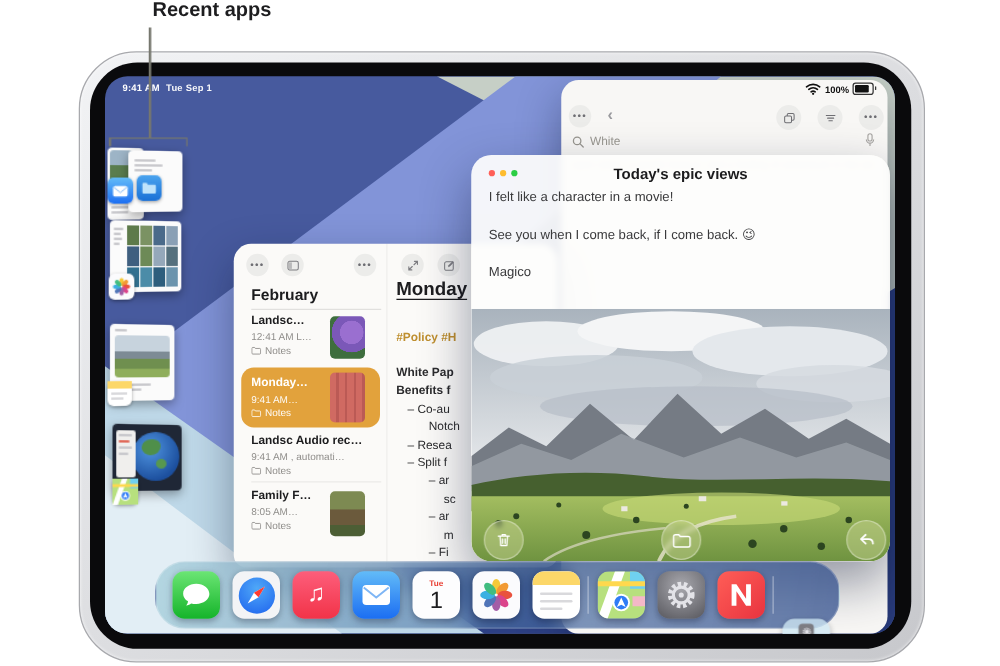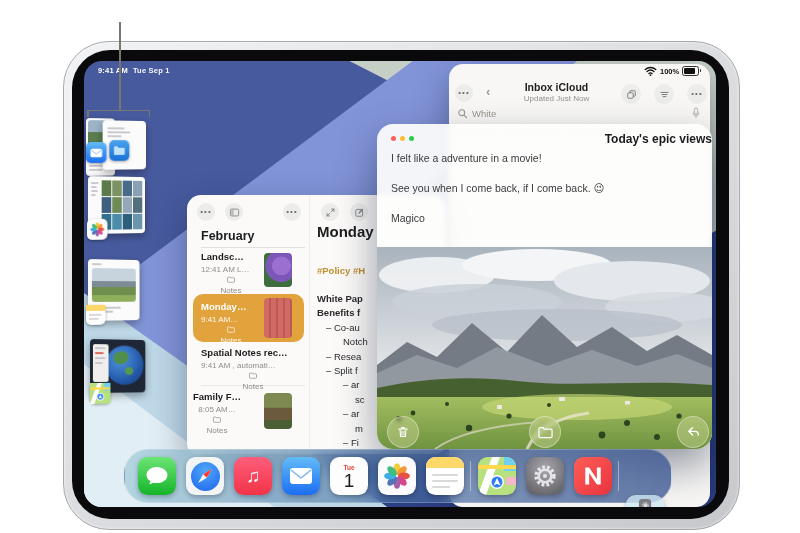--- a/index.html
+++ b/index.html
@@ -55,39 +55,39 @@
   .m-search{font-size:9.5px;color:#98968f;}
   .m-preview{font-size:8.5px;color:#dbd9d5;white-space:nowrap;overflow:hidden;}
 
   
   .notes-win{left:103px;top:134px;width:259px;height:259px;z-index:3;border-radius:14px 14px 10px 10px;}
   .nw-divider{left:122px;top:0;width:1px;height:100%;background:rgba(0,0,0,.05);}
   .april{left:14px;top:34px;font-size:12.5px;font-weight:700;color:#1c1c1e;}
   .hairline{background:rgba(0,0,0,.1);height:1px;}
   .li-title{font-size:9.5px;font-weight:700;color:#1c1c1e;white-space:nowrap;overflow:hidden;}
   .li-meta{font-size:8px;color:#8f8d8a;white-space:nowrap;overflow:hidden;margin-top:2.5px;}
-  .li-folder{font-size:8px;color:#8f8d8a;display:flex;align-items:center;gap:3px;margin-top:2.5px;flex-direction:column;}
+  .li-folder{font-size:8px;color:#8f8d8a;display:flex;align-items:center;gap:3px;margin-top:2.5px;}
   .li-thumb{position:absolute;border-radius:4px;width:28px;}
   .sel-card{left:6px;top:99px;width:111px;height:48px;border-radius:10px;background:#e2a23c;}
   .thumb-flower{background:radial-gradient(circle at 62% 38%,#9a6fd0 0 34%,#7b58b8 35% 58%,#3e6e3e 59%);}
   .thumb-building{background:repeating-linear-gradient(90deg,#d06a62 0 5px,#bb5a55 5px 7px),#c96560;}
   .thumb-family{background:linear-gradient(180deg,#7d8a52 0 40%,#6b5a3c 41% 75%,#4c5e35 76%);}
   .note-title{left:130px;top:28px;font-size:15px;font-weight:700;color:#1d1d1f;text-decoration:underline;text-underline-offset:3px;white-space:nowrap;width:120px;overflow:hidden;}
   .note-tags{left:130px;top:70px;font-size:9.5px;font-weight:600;color:#bf8f2f;white-space:nowrap;width:125px;overflow:hidden;}
   .note-body{left:130px;top:97px;width:128px;font-size:9.5px;color:#2b2b2d;line-height:14.4px;overflow:hidden;}
   .nb-l{white-space:nowrap;}
   .nb-b{font-weight:700;}
   .in1{padding-left:9px;} .in2{padding-left:26px;} .in3{padding-left:38px;}
 
   
   .qnote{left:293px;top:63px;width:335px;height:325px;z-index:5;border-radius:16px;
          background:rgba(253,253,252,.93);backdrop-filter:blur(2.5px);
          box-shadow:0 18px 40px rgba(10,20,50,.42);}
   .q-dot{position:absolute;top:12px;width:5px;height:5px;border-radius:50%;}
-  .q-title{left:0;right:0;top:8px;text-align:right;font-size:12px;font-weight:700;color:#1c1c1e;}
+  .q-title{left:0;right:0;top:8px;text-align:center;font-size:12px;font-weight:700;color:#1c1c1e;}
   .q-line{left:14px;width:300px;font-size:10.5px;color:#3a3a3c;white-space:nowrap;}
   .q-photo{left:0;top:123px;width:335px;height:202px;border-radius:0 0 16px 16px;overflow:hidden;}
   .q-tool{position:absolute;width:30px;height:30px;border-radius:50%;background:rgba(205,215,150,.45);
           border:1px solid rgba(255,255,255,.35);backdrop-filter:blur(2px);
           display:flex;align-items:center;justify-content:center;top:292px;}
 
   
   .dock{left:40px;top:388px;width:546px;height:52px;border-radius:24px;z-index:6;
         background:linear-gradient(100deg,rgba(150,198,212,.62),rgba(72,108,162,.66) 55%,rgba(44,74,138,.72));
         border:1px solid rgba(255,255,255,.22);backdrop-filter:blur(8px);}
@@ -109,20 +109,21 @@
   .ic-news{background:linear-gradient(135deg,#ff5e57,#e8333f);}
   .ic-safari{background:#f3f4f6;}
   .ic-applib{background:rgba(208,232,243,.78);position:relative;}
   .alib-mini{position:absolute;border-radius:3px;width:12px;height:12px;display:flex;align-items:center;justify-content:center;box-shadow:0 1px 2px rgba(0,0,0,.2);}
 </style>
 </head>
 <body>
 
 <div class="scene">
 
+  <div class="abs callout-label">Recent apps</div>
   <div class="abs callout-vline"></div>
   <div class="abs callout-bracket"></div>
 
   <div class="abs ipad">
    <div class="abs bezel">
     <div class="abs screen">
 
       <div class="abs wp wp-sage"></div>
       <div class="abs wp wp-peri"></div>
       <div class="abs wp wp-navy"></div>
@@ -244,24 +245,20 @@
                 <polygon points="19,21 22.5,28.5 19,26.8 15.5,28.5" fill="#fff"></polygon>
               </svg>
         </div>
       </div>
 
       <div class="abs window mail">
         <div class="circle-btn" style="left:6px;top:20px;">
               <span class="dots">•••</span>
             </div>
         <div class="abs" style="left:37px;top:20px;font-size:13px;color:#9a9a9e;font-weight:600;">‹</div>
-        <div class="abs" style="left:50px;top:17px;width:115px;text-align:center;">
-          <div class="m-title">Inbox iCloud</div>
-          <div class="m-sub">Updated Just Now</div>
-        </div>
         <div class="circle-btn" style="left:172px;top:20px;width:20px;height:20px;">
           <svg width="11" height="11" viewBox="0 0 16 16">
                 <rect x="5.5" y="2.5" width="8" height="8" rx="1.5" fill="none" stroke="#6e6e73" stroke-width="1.2"></rect>
                 <rect x="2.5" y="5.5" width="8" height="8" rx="1.5" fill="#ececea" stroke="#6e6e73" stroke-width="1.2"></rect>
               </svg>
         </div>
         <div class="circle-btn" style="left:205px;top:20px;width:20px;height:20px;">
           <svg width="11" height="11" viewBox="0 0 16 16">
                 <path d="M3 5h10M4.5 8h7M6 11h4" stroke="#6e6e73" stroke-width="1.3" stroke-linecap="round" fill="none"></path>
               </svg>
@@ -334,32 +331,32 @@
           <div class="li-folder" style="color:#fff;opacity:.95;">
                 <svg width="8" height="7" viewBox="0 0 16 13">
                   <path d="M1 3c0-1 .6-1.6 1.4-1.6h3l1.2 1.6h7c.8 0 1.4.6 1.4 1.5v6c0 .9-.6 1.5-1.4 1.5H2.4C1.6 12 1 11.4 1 10.5z" fill="none" stroke="#fff" stroke-width="1.4"></path>
                 </svg>
                 <span>Notes</span>
               </div>
         </div>
         <div class="abs li-thumb thumb-building" style="left:77px;top:103px;height:40px;z-index:1;"></div>
 
         <div class="abs" style="left:14px;top:152px;width:104px;">
-          <div class="li-title">Spatial Notes rec…</div>
+          <div class="li-title">Landsc Audio rec…</div>
           <div class="li-meta">9:41 AM , automati…</div>
           <div class="li-folder">
                 <svg width="8" height="7" viewBox="0 0 16 13">
                   <path d="M1 3c0-1 .6-1.6 1.4-1.6h3l1.2 1.6h7c.8 0 1.4.6 1.4 1.5v6c0 .9-.6 1.5-1.4 1.5H2.4C1.6 12 1 11.4 1 10.5z" fill="none" stroke="#8f8d8a" stroke-width="1.4"></path>
                 </svg>
                 <span>Notes</span>
               </div>
         </div>
         <div class="abs hairline" style="left:14px;top:190px;width:104px;opacity:.6;"></div>
 
-        <div class="abs" style="left:0;top:196px;width:60px;text-align:center;">
+        <div class="abs" style="left:14px;top:196px;width:60px;">
           <div class="li-title">Family F…</div>
           <div class="li-meta">8:05 AM…</div>
           <div class="li-folder">
                 <svg width="8" height="7" viewBox="0 0 16 13">
                   <path d="M1 3c0-1 .6-1.6 1.4-1.6h3l1.2 1.6h7c.8 0 1.4.6 1.4 1.5v6c0 .9-.6 1.5-1.4 1.5H2.4C1.6 12 1 11.4 1 10.5z" fill="none" stroke="#8f8d8a" stroke-width="1.4"></path>
                 </svg>
                 <span>Notes</span>
               </div>
         </div>
         <div class="abs li-thumb thumb-family" style="left:77px;top:198px;height:36px;"></div>
@@ -379,21 +376,21 @@
           <div class="nb-l in3">m</div>
           <div class="nb-l in2">–  Fi</div>
         </div>
       </div>
 
       <div class="abs qnote">
         <span class="q-dot" style="left:14px;background:#ff5f57;"></span>
         <span class="q-dot" style="left:23px;background:#febc2e;"></span>
         <span class="q-dot" style="left:32px;background:#2ace44;"></span>
         <div class="abs q-title">Today's epic views</div>
-        <div class="abs q-line" style="top:28px;">I felt like a adventure in a movie!</div>
+        <div class="abs q-line" style="top:28px;">I felt like a character in a movie!</div>
         <div class="abs q-line" style="top:58px;">See you when I come back, if I come back. 😉</div>
         <div class="abs q-line" style="top:88px;">Magico</div>
 
         <div class="abs q-photo">
           <svg width="335" height="202" viewBox="0 0 335 202" preserveAspectRatio="none">
             <defs>
               <linearGradient id="sky" x1="0" y1="0" x2="0" y2="1">
                     <stop offset="0" stop-color="#a9b3bd"></stop>
                     <stop offset="1" stop-color="#e2e5e8"></stop>
                   </linearGradient>

